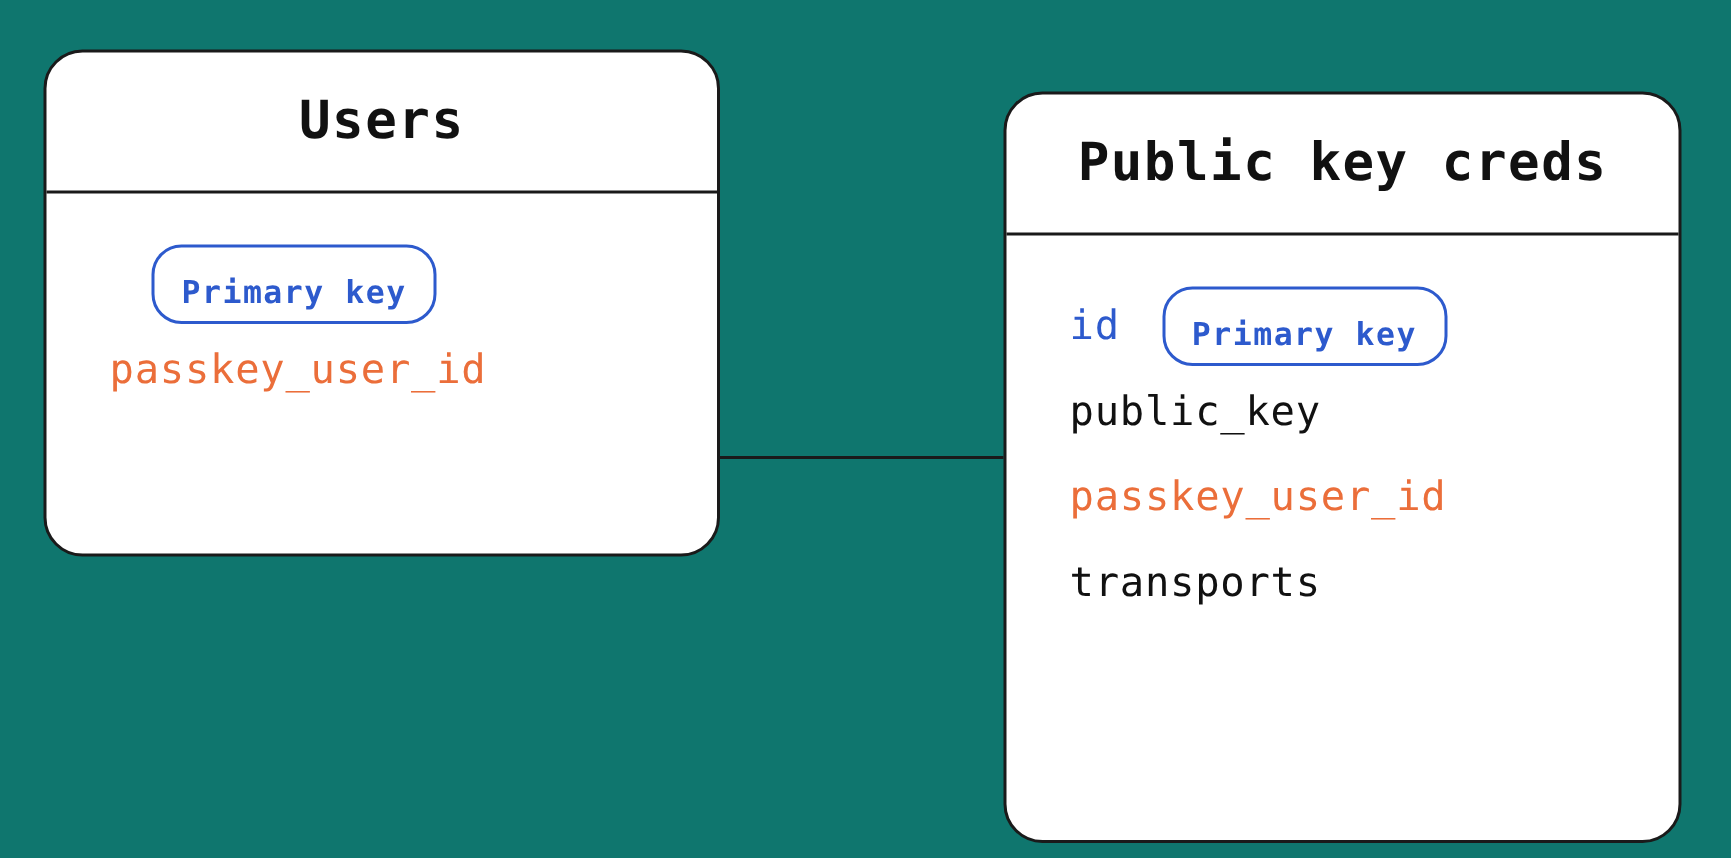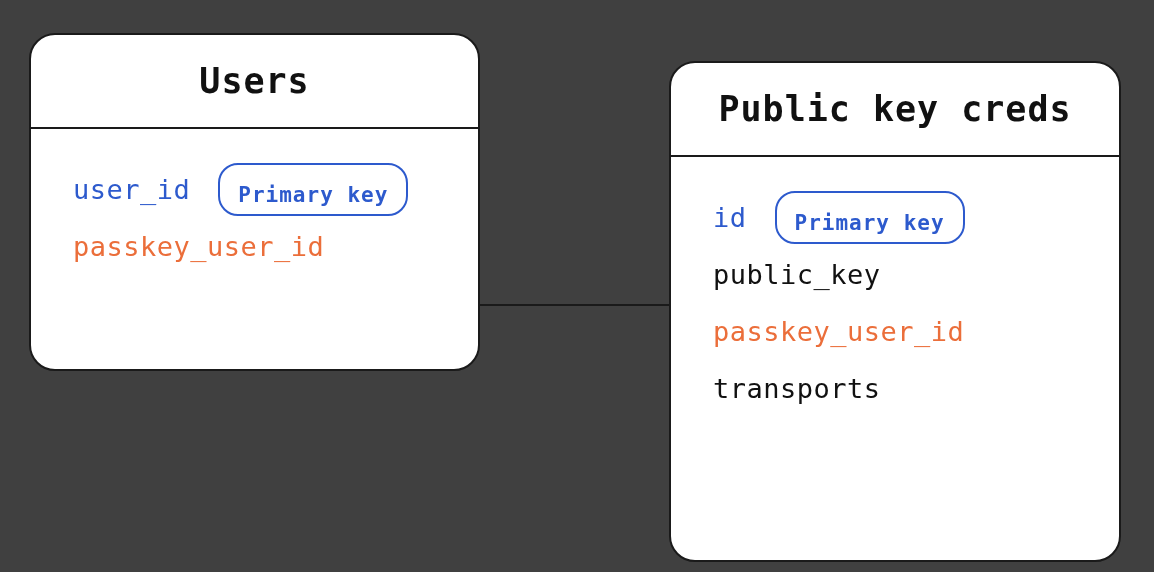--- a/index.html
+++ b/index.html
@@ -5,21 +5,21 @@
   * { margin: 0; padding: 0; box-sizing: border-box; }
   html, body { background: #ffffff; }
   body {
     font-family: "DejaVu Sans Mono", "Liberation Mono", monospace;
     color: #111111;
   }
   .canvas {
     position: relative;
     width: 1154px;
     height: 572px;
-    background: #404040;
+    background: #0f766e;
     overflow: hidden;
   }
   .er-table {
     position: absolute;
     background: #ffffff;
     border: 2px solid #1a1a1a;
     border-radius: 26px;
     display: flex;
     flex-direction: column;
   }
@@ -80,21 +80,20 @@
 <div class="canvas">
 
   <div class="connector"></div>
 
   <div class="er-table users">
     <div class="table-header">
       <span class="table-title">Users</span>
     </div>
     <div class="table-body">
       <div class="table-row">
-        <span class="field-name" style="color: rgb(45, 90, 205);">user_id</span>
         <span class="pk-badge">Primary key</span>
       </div>
       <div class="table-row">
         <span class="field-name" style="color: rgb(235, 110, 58);">passkey_user_id</span>
       </div>
     </div>
   </div>
 
   <div class="er-table pkc">
     <div class="table-header">

